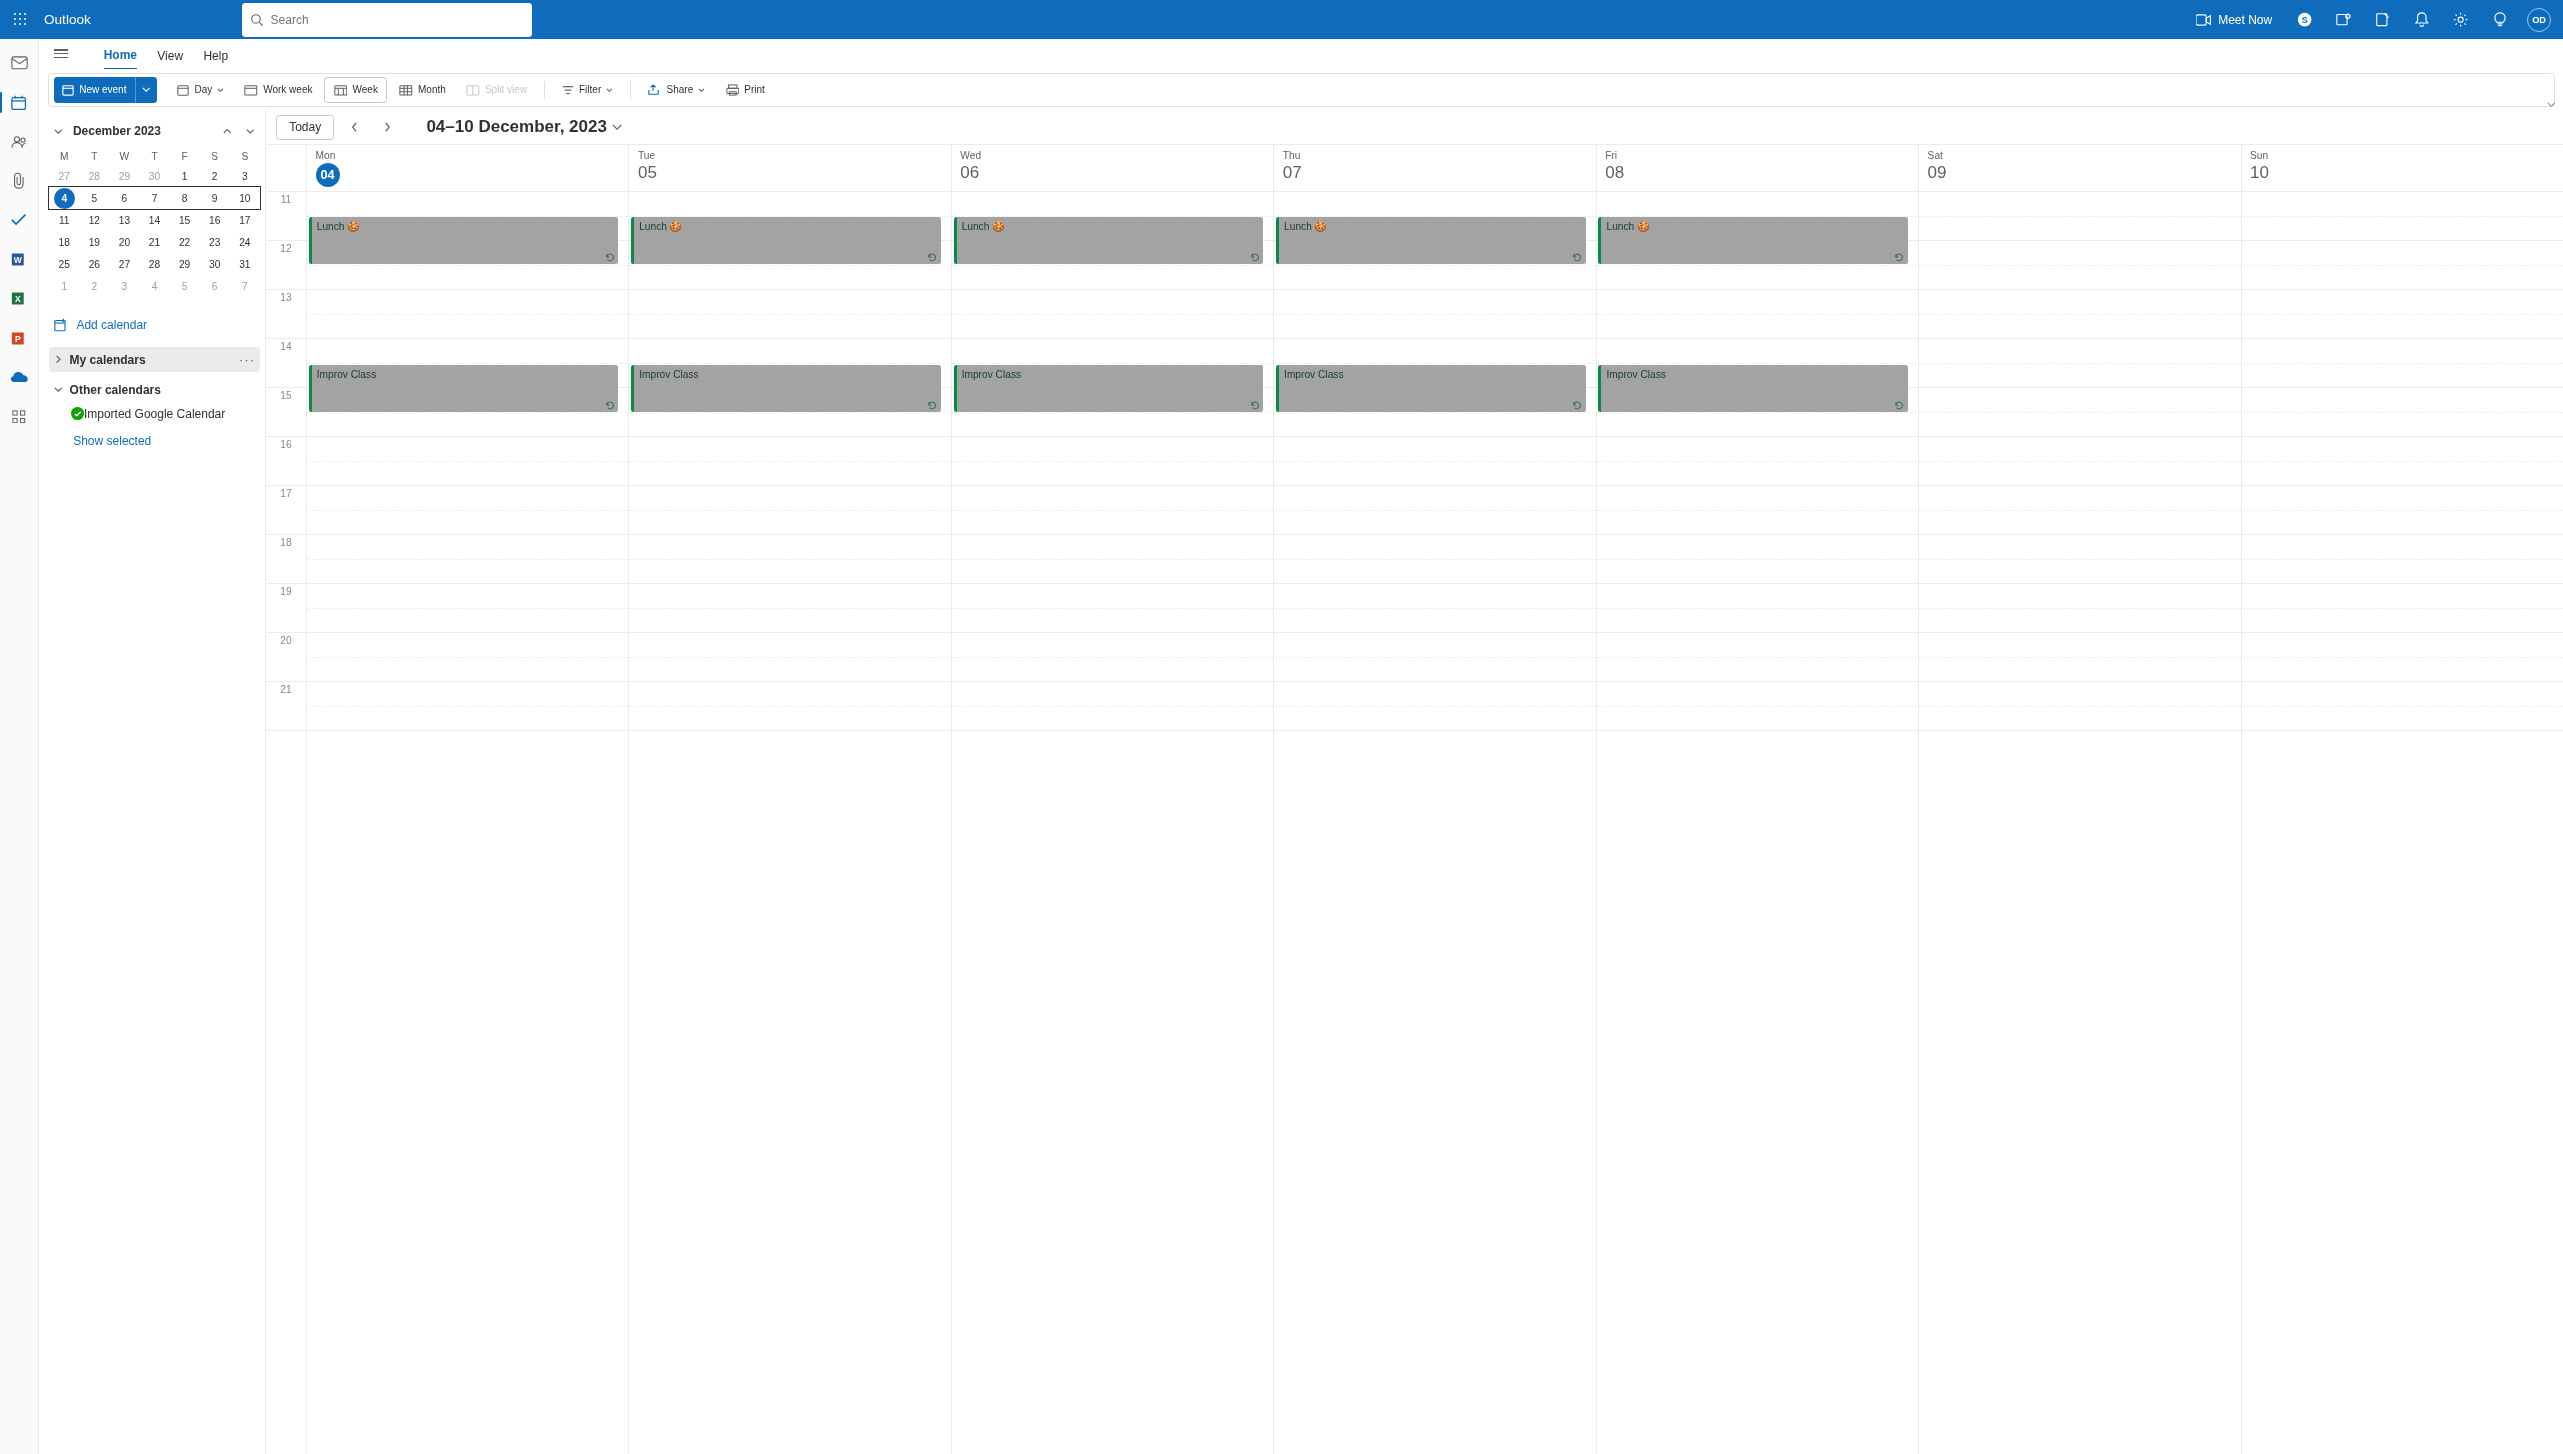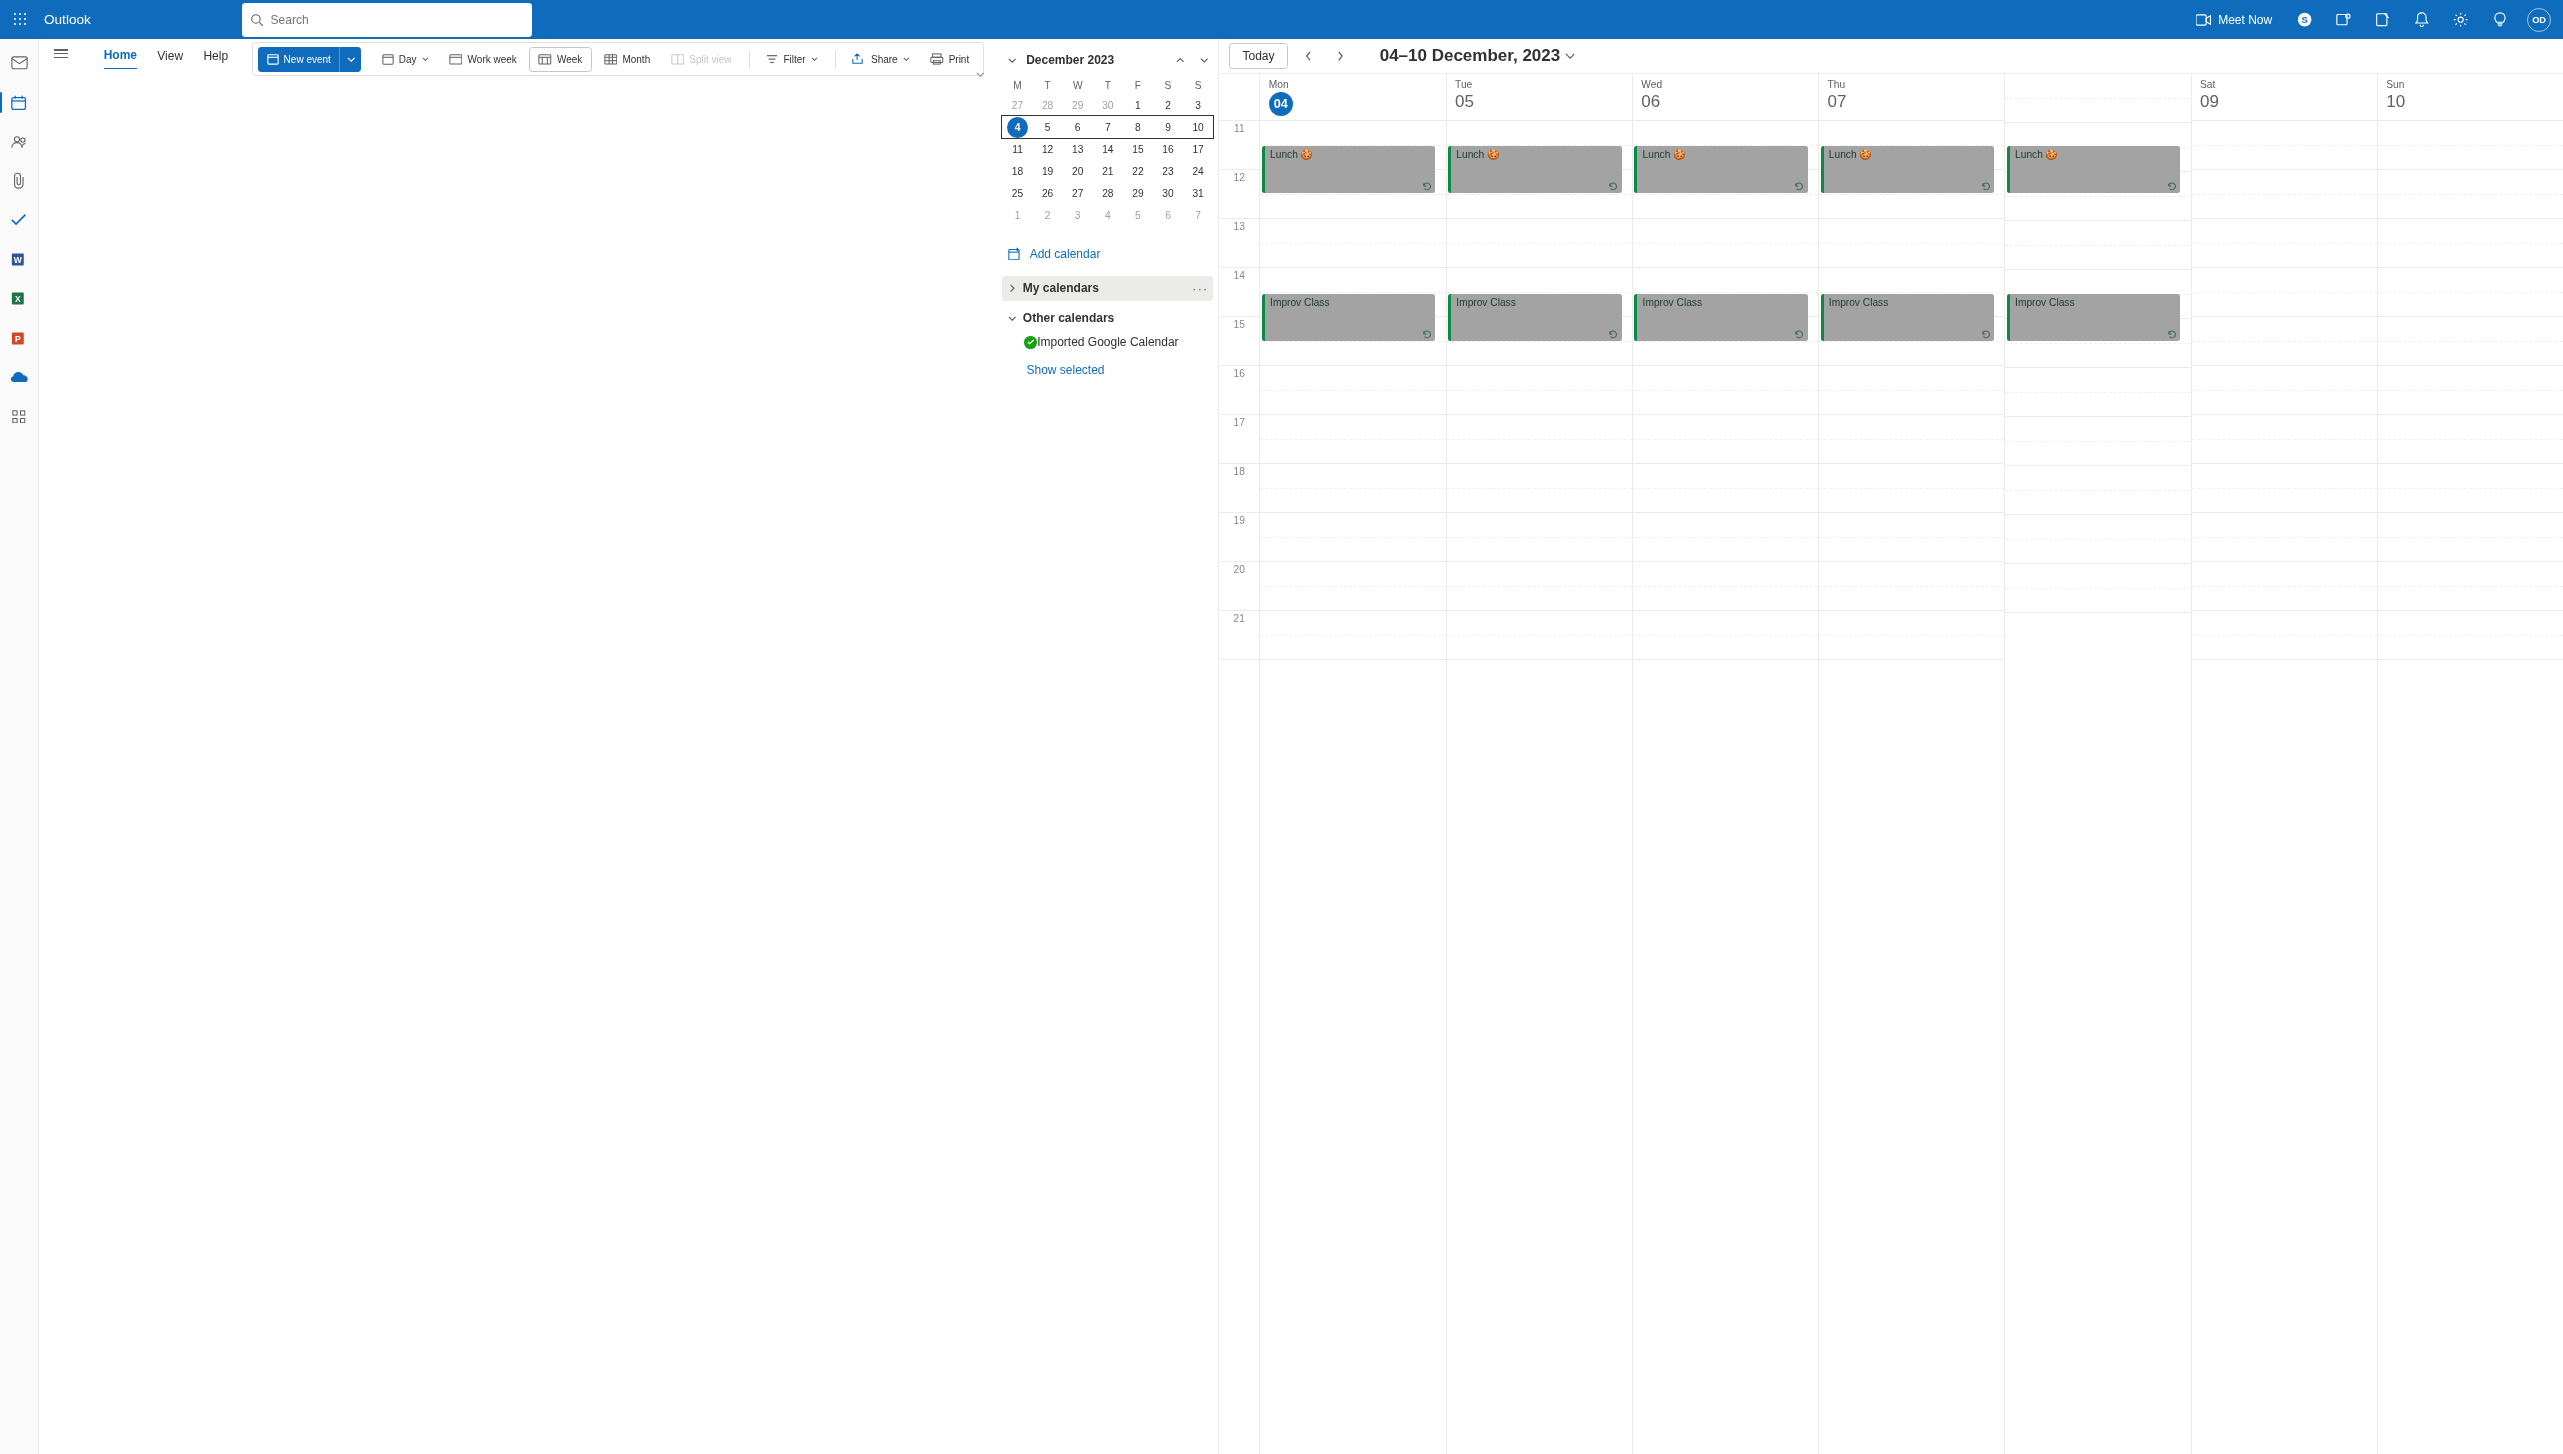--- a/index.html
+++ b/index.html
@@ -18,21 +18,21 @@
 .top-icn{width:34px;height:39px;display:flex;align-items:center;justify-content:center;cursor:pointer}
 .meet{display:flex;align-items:center;gap:6.8px;padding:0 10.2px;cursor:pointer;font-size:12px}
 .avatar{width:24px;height:24px;border:0.8px solid rgba(255,255,255,.6);border-radius:50%;display:flex;align-items:center;justify-content:center;font-size:9.3px;font-weight:600;margin:0 5.1px}
 
 
 .body{flex:1;display:flex;overflow:hidden}
 .rail{width:39px;background:#fafafa;border-right:0.8px solid #edebe9;display:flex;flex-direction:column;align-items:center;padding-top:12px;gap:15.3px}
 .rail-item{width:27px;height:24px;display:flex;align-items:center;justify-content:center;cursor:pointer;position:relative;color:#616161}
 .rail-item.active::before{content:"";position:absolute;left:-6px;top:1.7px;bottom:1.7px;width:2.5px;background:#0f6cbd;border-radius:1.7px}
 
-.main{flex:1;display:flex;overflow:hidden}
+.main{flex:1;display:flex;flex-direction:column;overflow:hidden}
 
 
 .tabs{height:30.5px;display:flex;align-items:flex-end;gap:20.3px;padding:0 15.3px;border-bottom:0.8px solid transparent}
 .hamburger{width:24px;height:24px;display:flex;flex-direction:column;justify-content:center;gap:2.5px;cursor:pointer;margin-right:5.1px;align-self:center}
 .hamburger span{height:1.3px;background:#616161;width:13.6px}
 .tab{padding:5.1px 0;font-size:12px;cursor:pointer;color:#323130}
 .tab.active{color:#0f6cbd;font-weight:600;border-bottom:1.7px solid #0f6cbd}
 
 
 .ribbon{height:34px;margin:3.4px 8.5px;border:0.8px solid #e1dfdd;border-radius:3.4px;display:flex;align-items:center;padding:0 5.1px;gap:3.4px;position:relative}
@@ -696,20 +696,24 @@
                         <path d="M2 6 A4 4 0 1 1 3 9 M2 6 L2 3 M2 6 L5 6" fill="none" stroke="#3b6e52" stroke-width="1.3"></path>
                       </svg>
                     </span></div>
                   <div class="event" style="top: 220px; height: 47px;"><span>Improv Class</span><span class="rec">
                       <svg width="10.2" height="10.2" viewBox="0 0 12 12">
                         <path d="M2 6 A4 4 0 1 1 3 9 M2 6 L2 3 M2 6 L5 6" fill="none" stroke="#3b6e52" stroke-width="1.3"></path>
                       </svg>
                     </span></div>
                 </div>
                 <div class="daycol">
+                  <div class="dayhead">
+                    <div class="dw">Fri</div>
+                    <div class="dn">08</div>
+                  </div>
                   <div class="slot"></div>
                   <div class="slot"></div>
                   <div class="slot"></div>
                   <div class="slot"></div>
                   <div class="slot"></div>
                   <div class="slot"></div>
                   <div class="slot"></div>
                   <div class="slot"></div>
                   <div class="slot"></div>
                   <div class="slot"></div>

